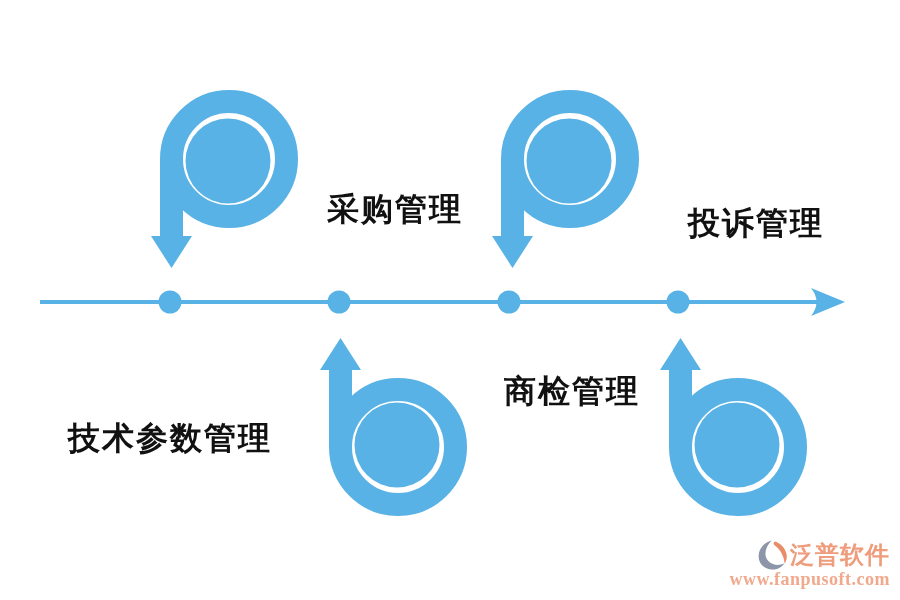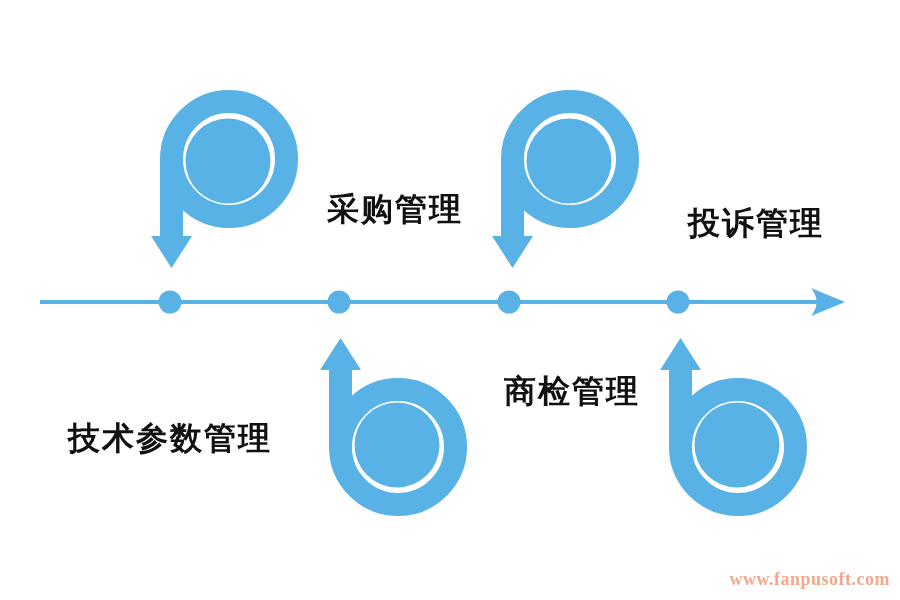--- a/index.html
+++ b/index.html
@@ -67,16 +67,27 @@
     <use href="#loop-arrow-shape" transform="translate(398,447) scale(1,-1)"></use>
     <use href="#loop-arrow-shape" transform="translate(738,447) scale(1,-1)"></use>
   </svg>
 
   <div id="nl0" class="node-label">技术参数管理</div>
   <div id="nl2" class="node-label">商检管理</div>
   <div id="nl1" class="node-label">采购管理</div>
   <div id="nl3" class="node-label">投诉管理</div>
 
   <div class="wm">
+    <div class="wm-top">
+      <svg class="wm-logo" width="30" height="30" viewBox="0 0 30 30">
+        <path class="logo-gray" d="M13.8,0.6 C6.2,2.2 0.6,8.9 0.6,16.2
+                 C0.6,23.8 6.8,29.6 14.2,29.6 C19.3,29.6 23.8,27.1 26.4,23.2
+                 C20.3,26.3 12.9,25.2 9.3,19.8 C5.6,14.2 7.6,6.6 13.8,0.6 Z"></path>
+        <path class="logo-salmon" d="M16.8,1.6 C23,3.4 27.6,8.6 28.6,14.6
+                 C29.2,18.2 28.3,21.4 26.6,23.6 C26.2,17 22.8,9.6 16,4.8
+                 C15.2,3.6 15.6,2.2 16.8,1.6 Z"></path>
+      </svg>
+      <span class="wm-brand">泛普软件</span>
+    </div>
     <div class="wm-url">www.fanpusoft.com</div>
   </div>
 
 </div>
 
 </body></html>

